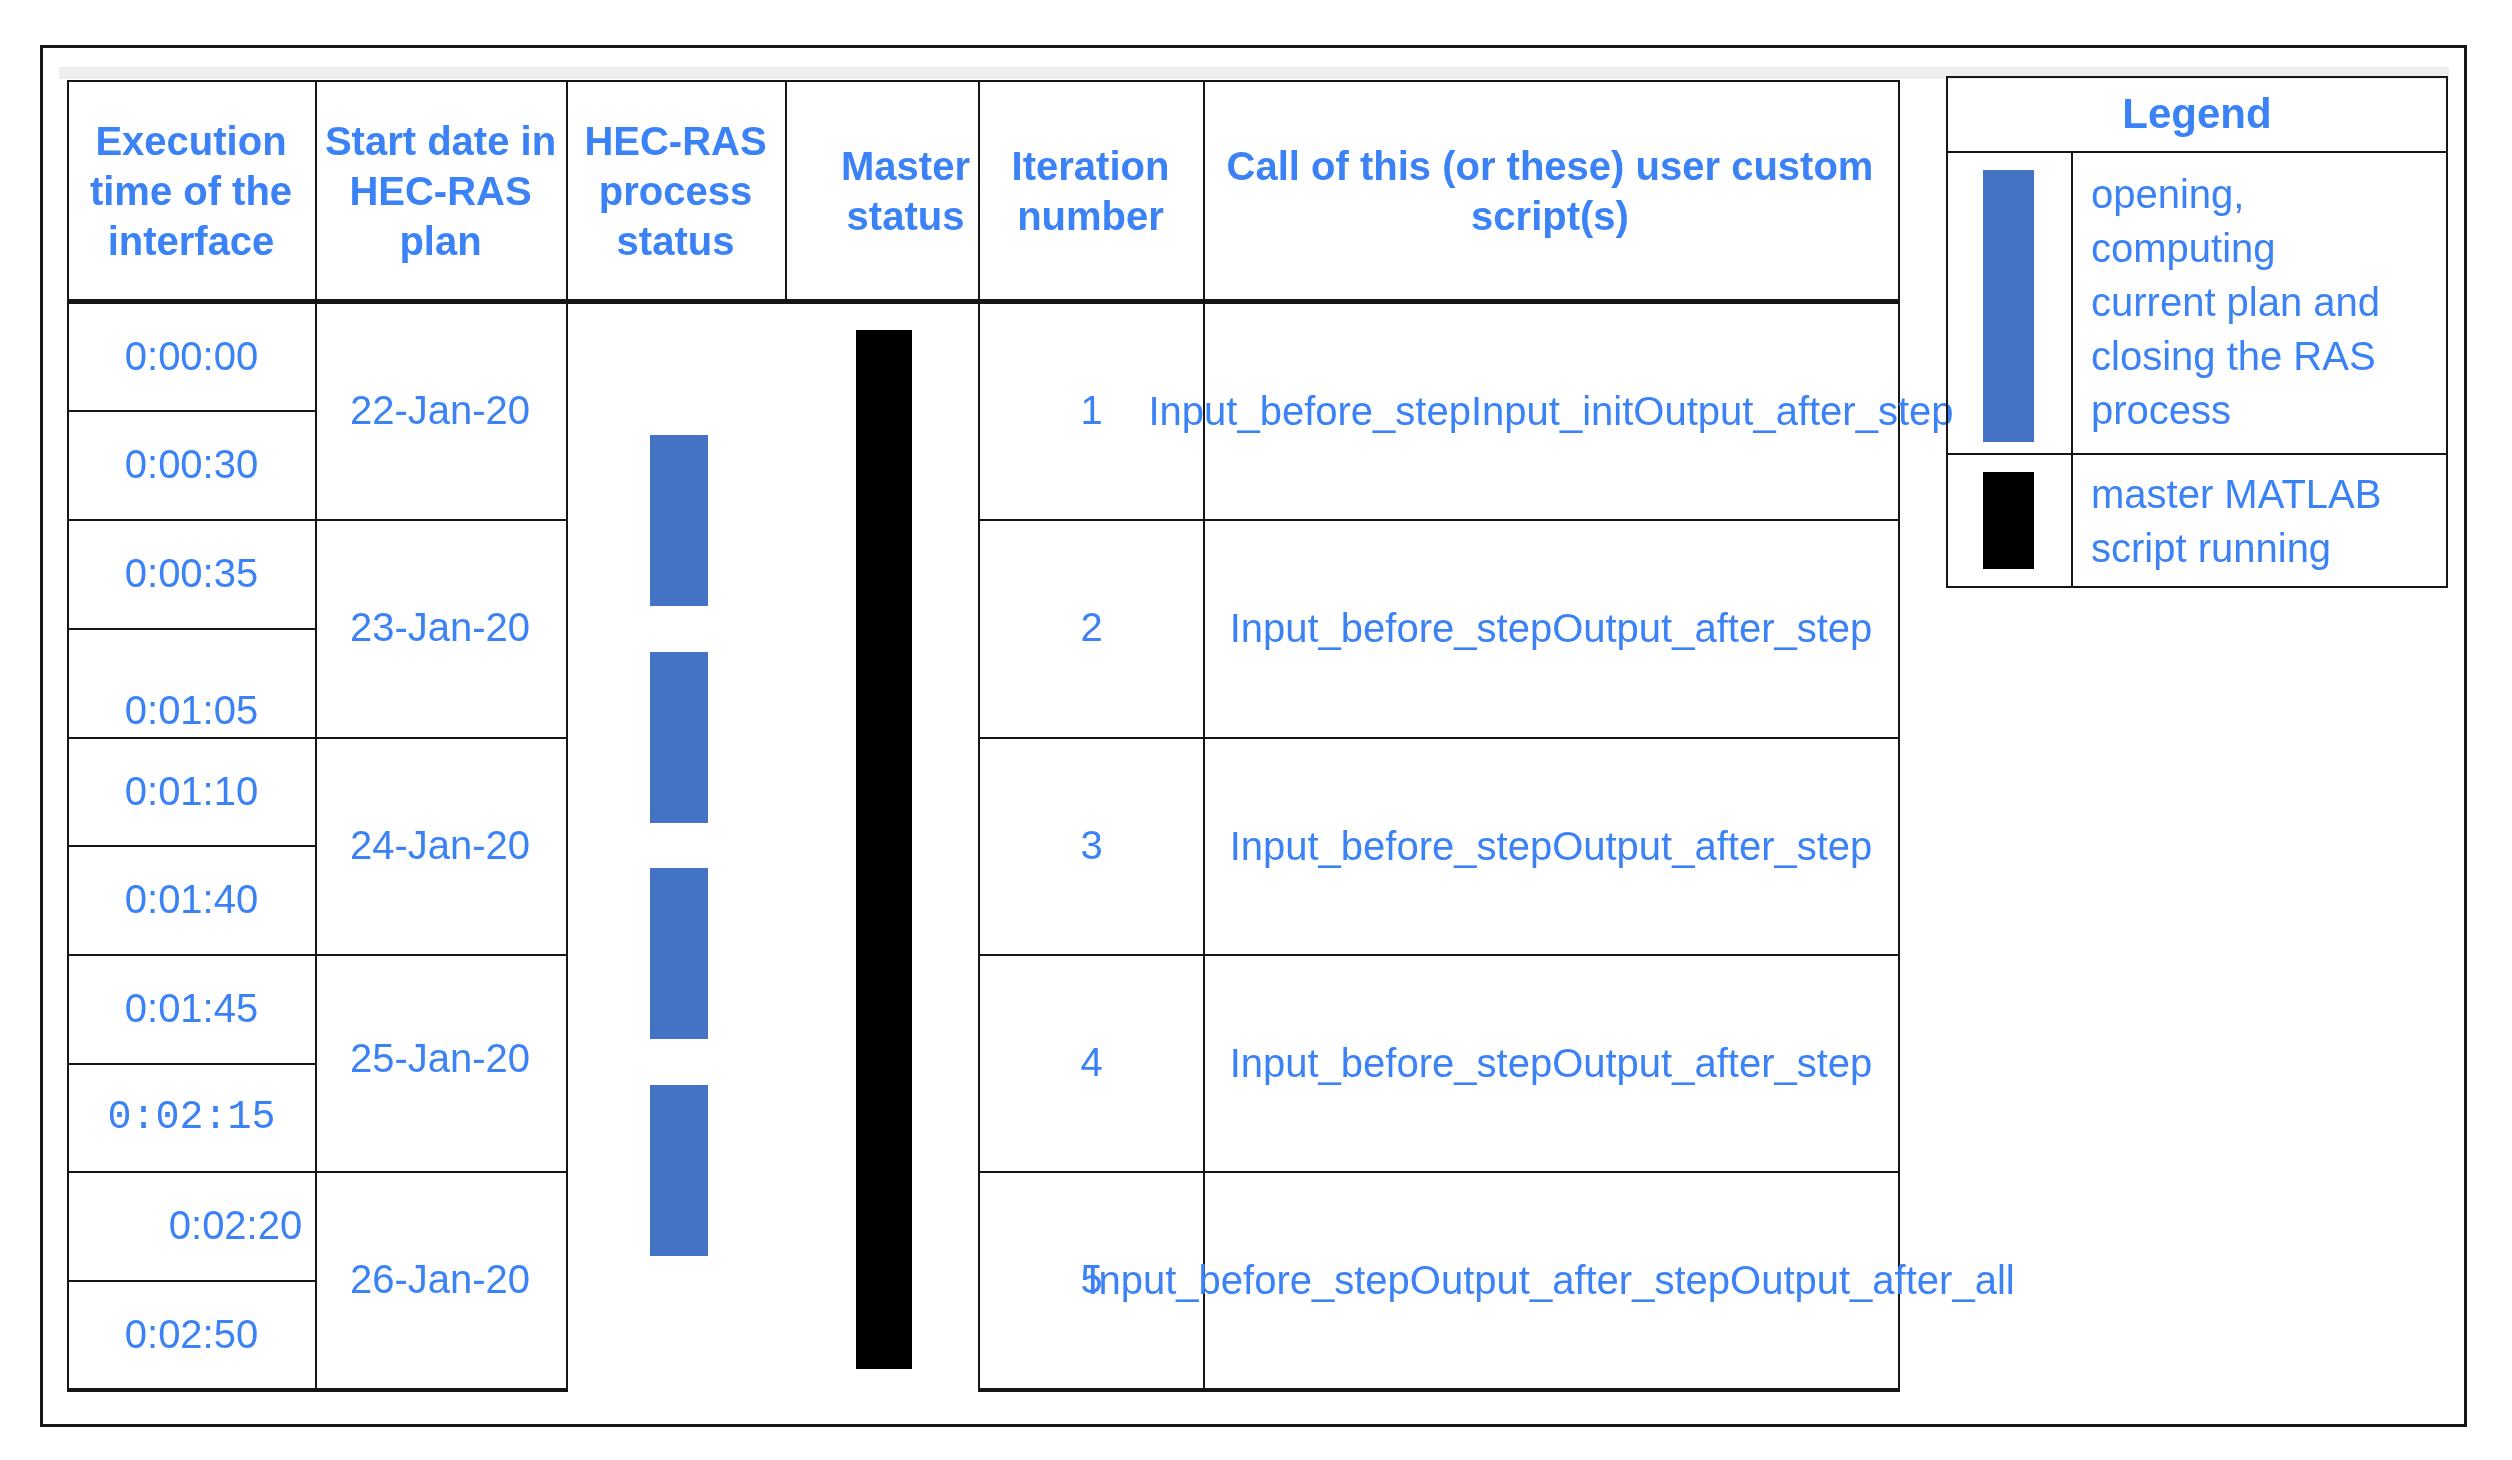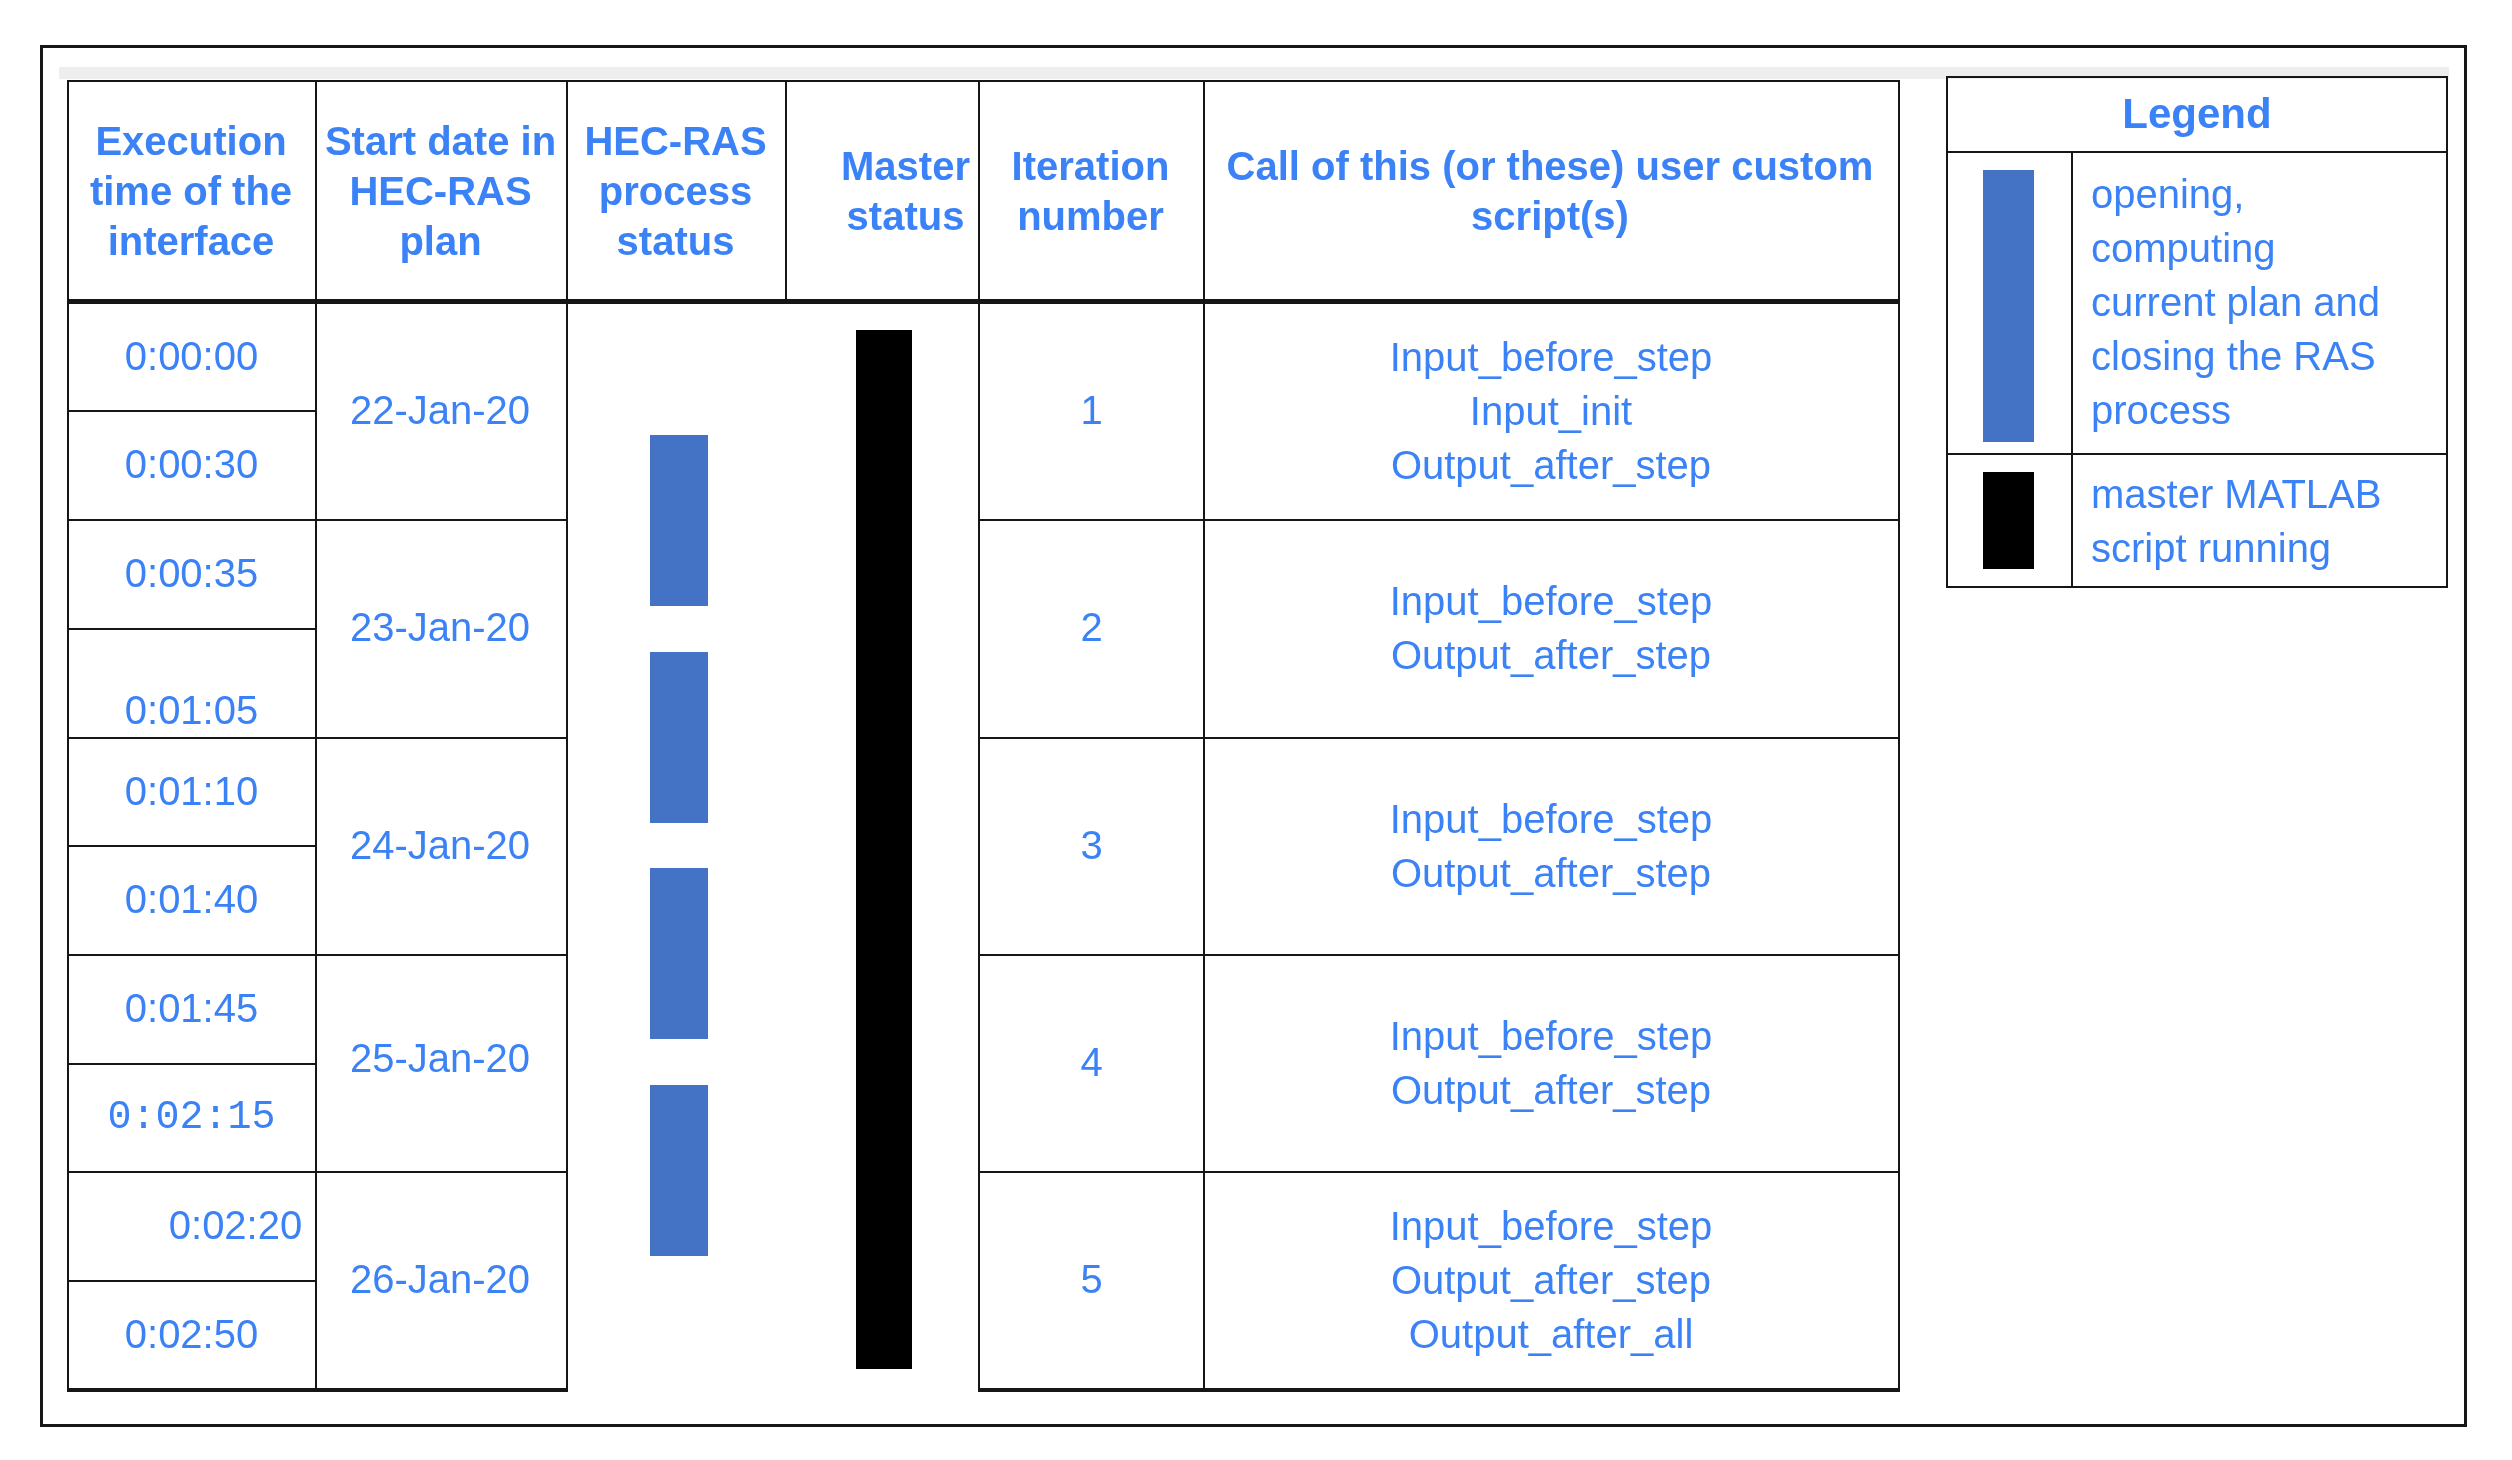--- a/index.html
+++ b/index.html
@@ -36,21 +36,21 @@
   
   .gcell{
     position:absolute;height:217px;
     display:flex;align-items:center;justify-content:center;
     font-size:40px;text-align:center;
   }
   .dcell{left:317px;width:246px;}
   .icell{left:981px;width:221px;}
   .scell{
     left:1206px;width:690px;
-    flex-direction:column;line-height:54px;
+    flex-direction:row;line-height:54px;
   }
   .scell div{white-space:nowrap;}
   
   .bluebar{position:absolute;left:650px;width:58px;height:171px;}
   .blackbar{position:absolute;left:856px;width:56px;top:330px;height:1039px;}
   
   .legendbox{
     position:absolute;left:1946px;top:76px;width:502px;height:512px;
     border:2.3px solid #161616;box-sizing:border-box;
   }

